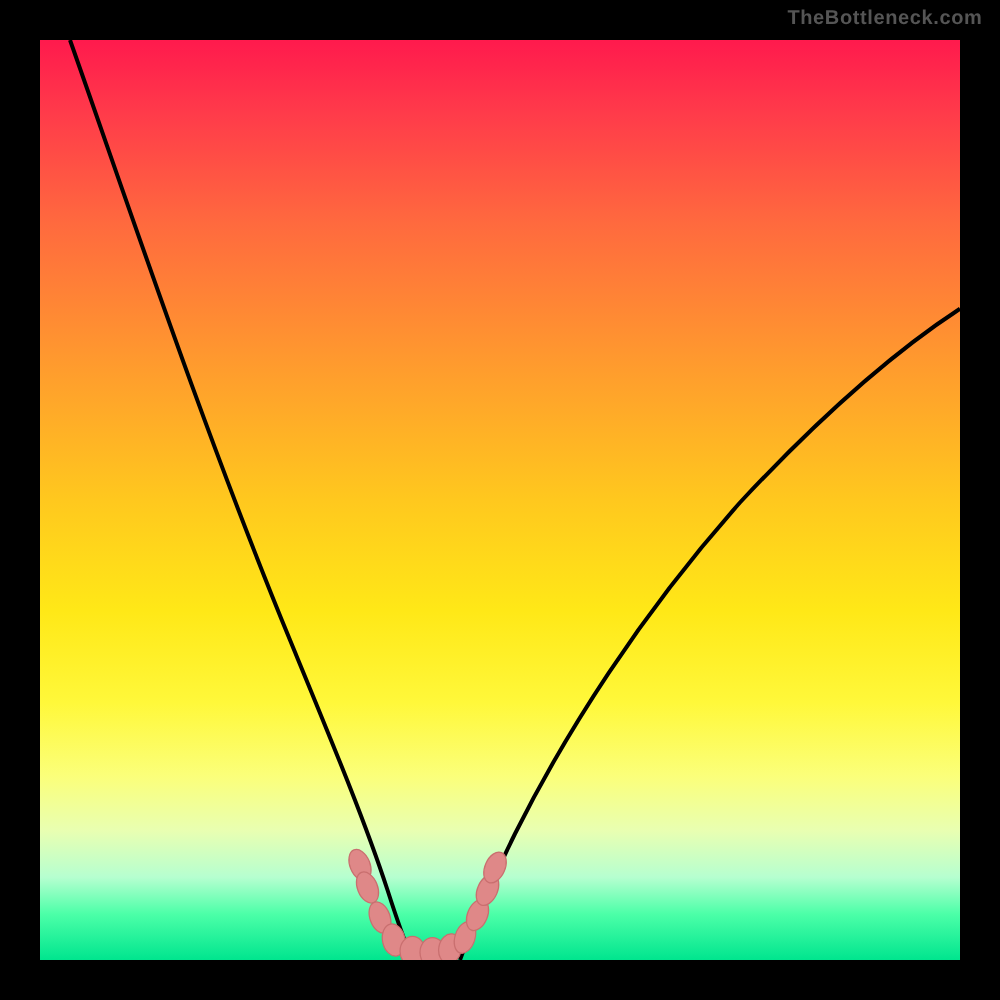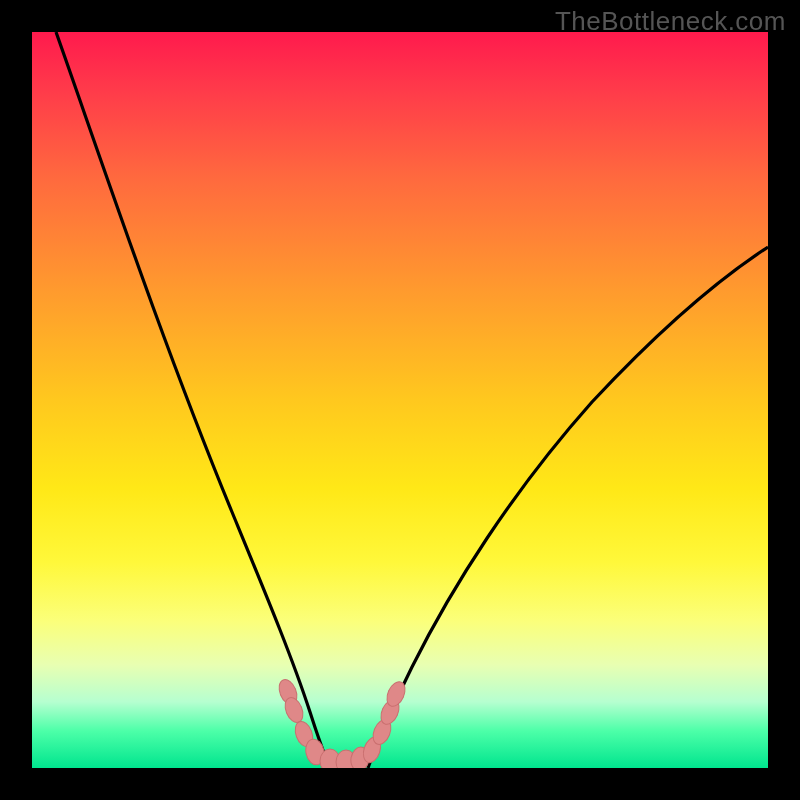--- a/index.html
+++ b/index.html
@@ -37,23 +37,23 @@
       #e8ffb2 86%,
       #b6ffd0 91%,
       #4cffa8 95%,
       #00e58e 100%);
   }
   .watermark {
     position: absolute;
     top: 6px;
     right: 14px;
     color: #555;
-    font-size: 26px;
+    font-size: 16px;
     letter-spacing: 0.5px;
-    font-weight: 400;
+    font-weight: 700;
   }
   svg.curves {
     position: absolute;
     top: 0;
     left: 0;
   }
 </style>
 </head>
 <body>
 

